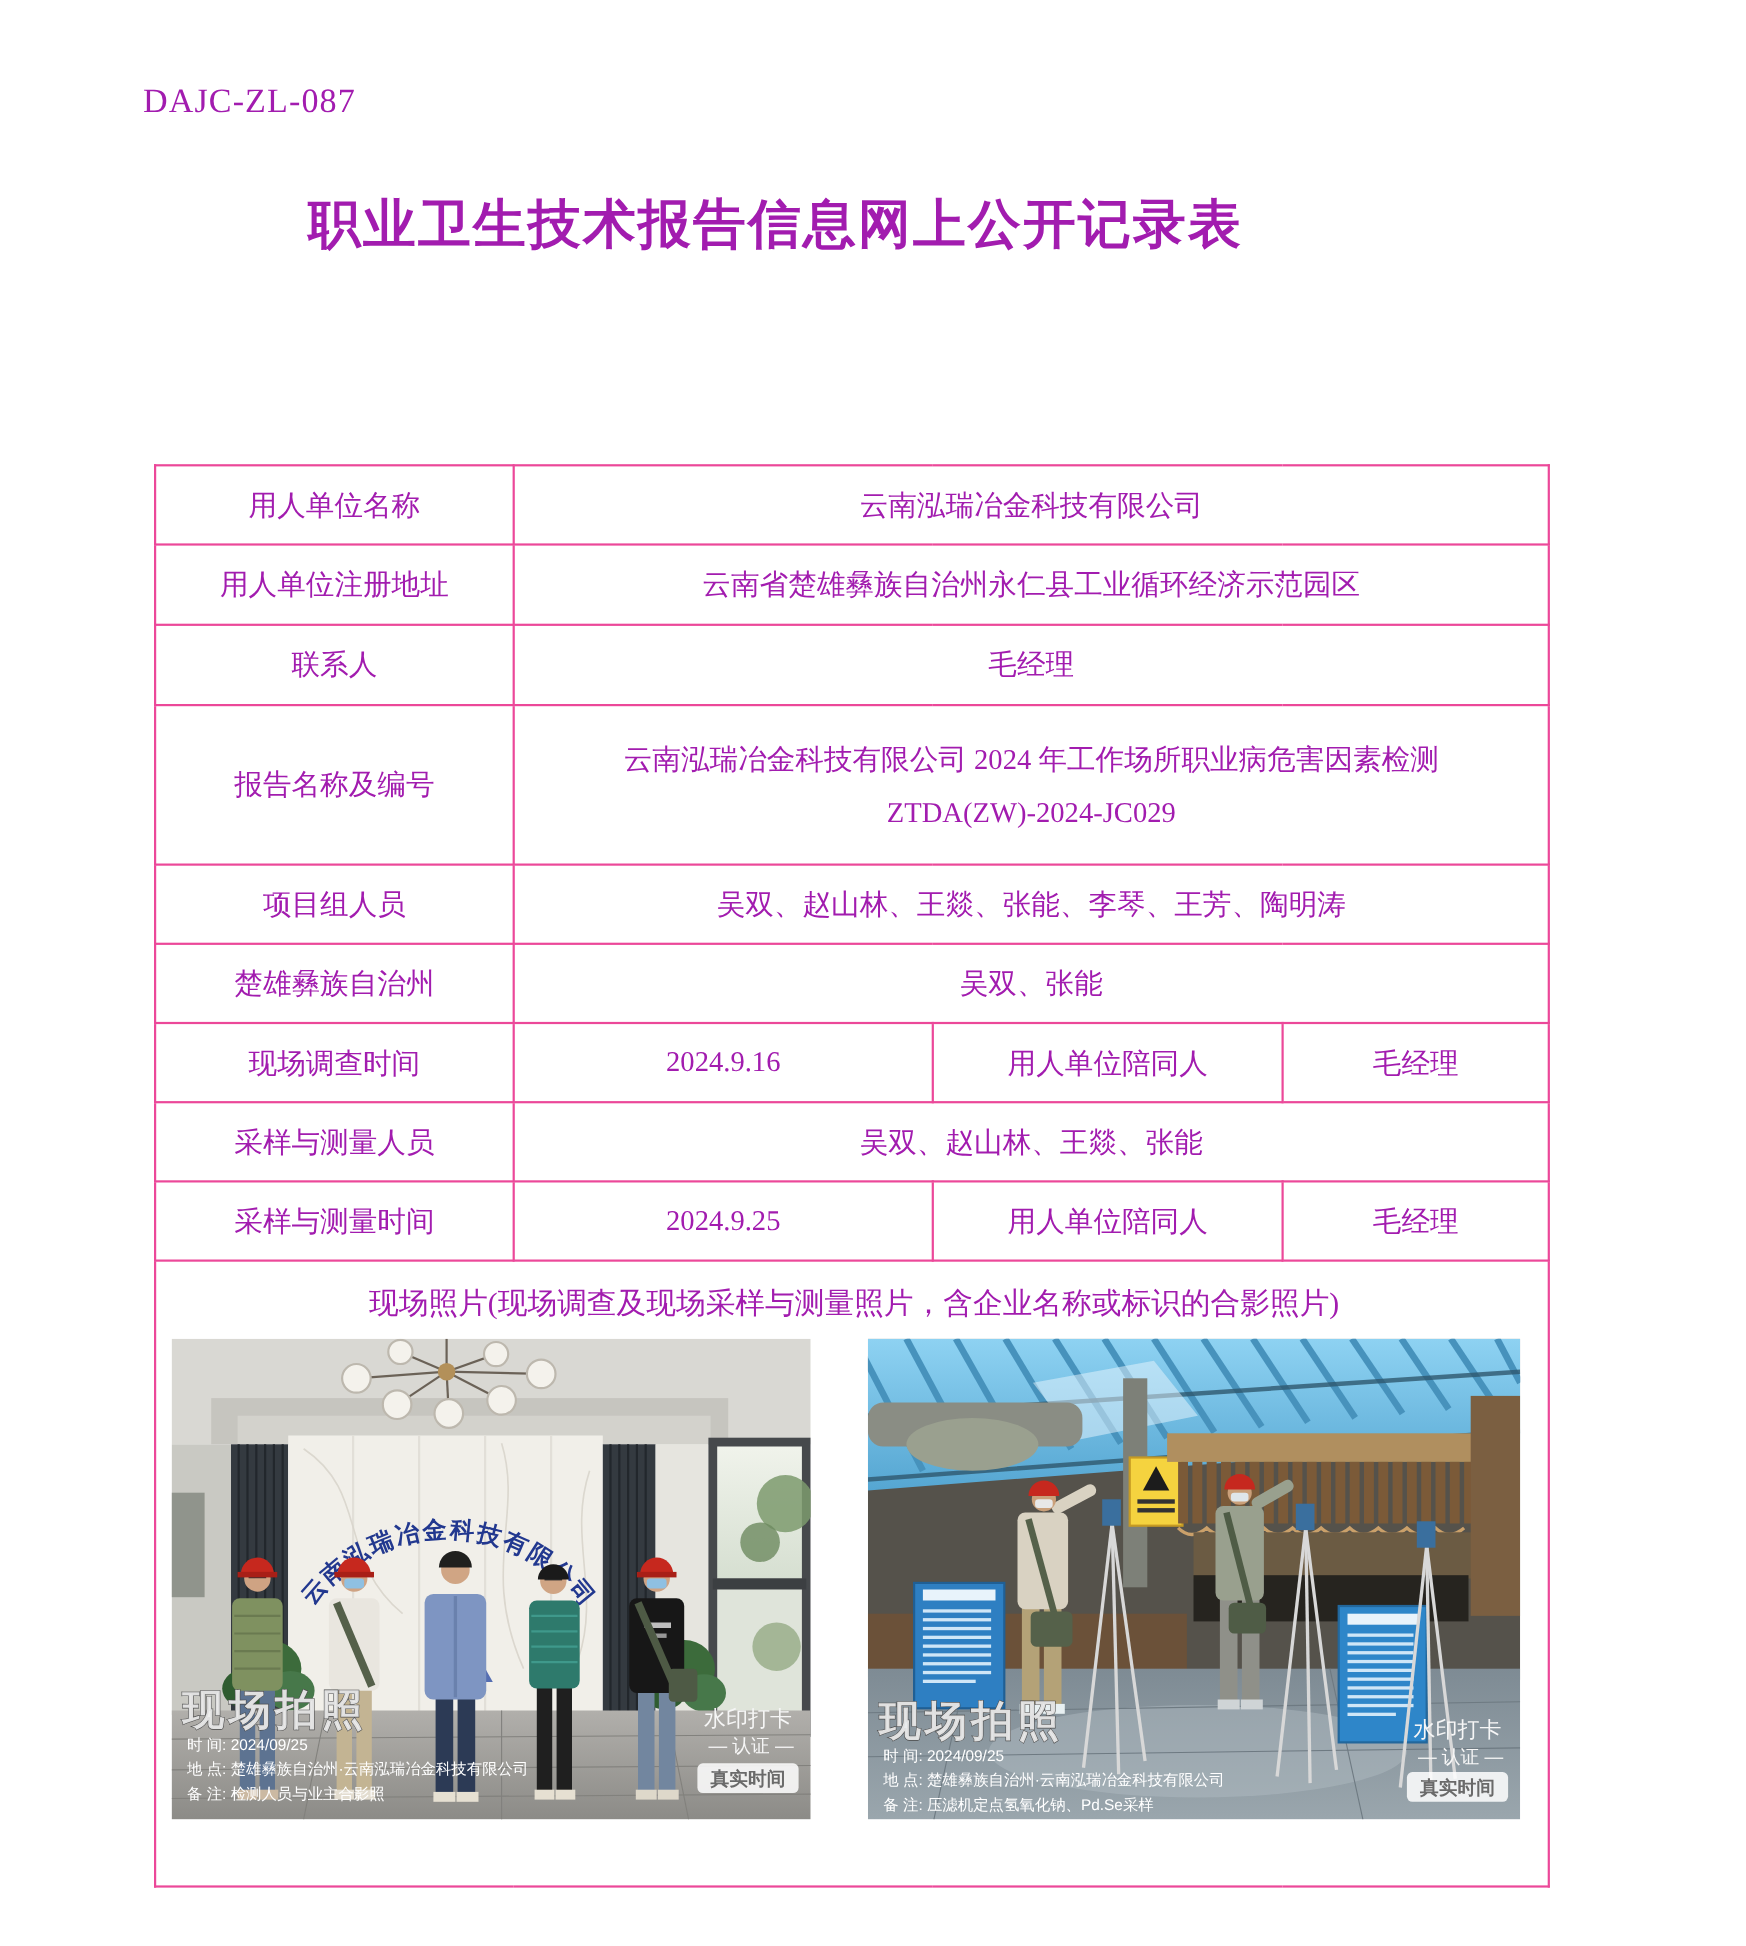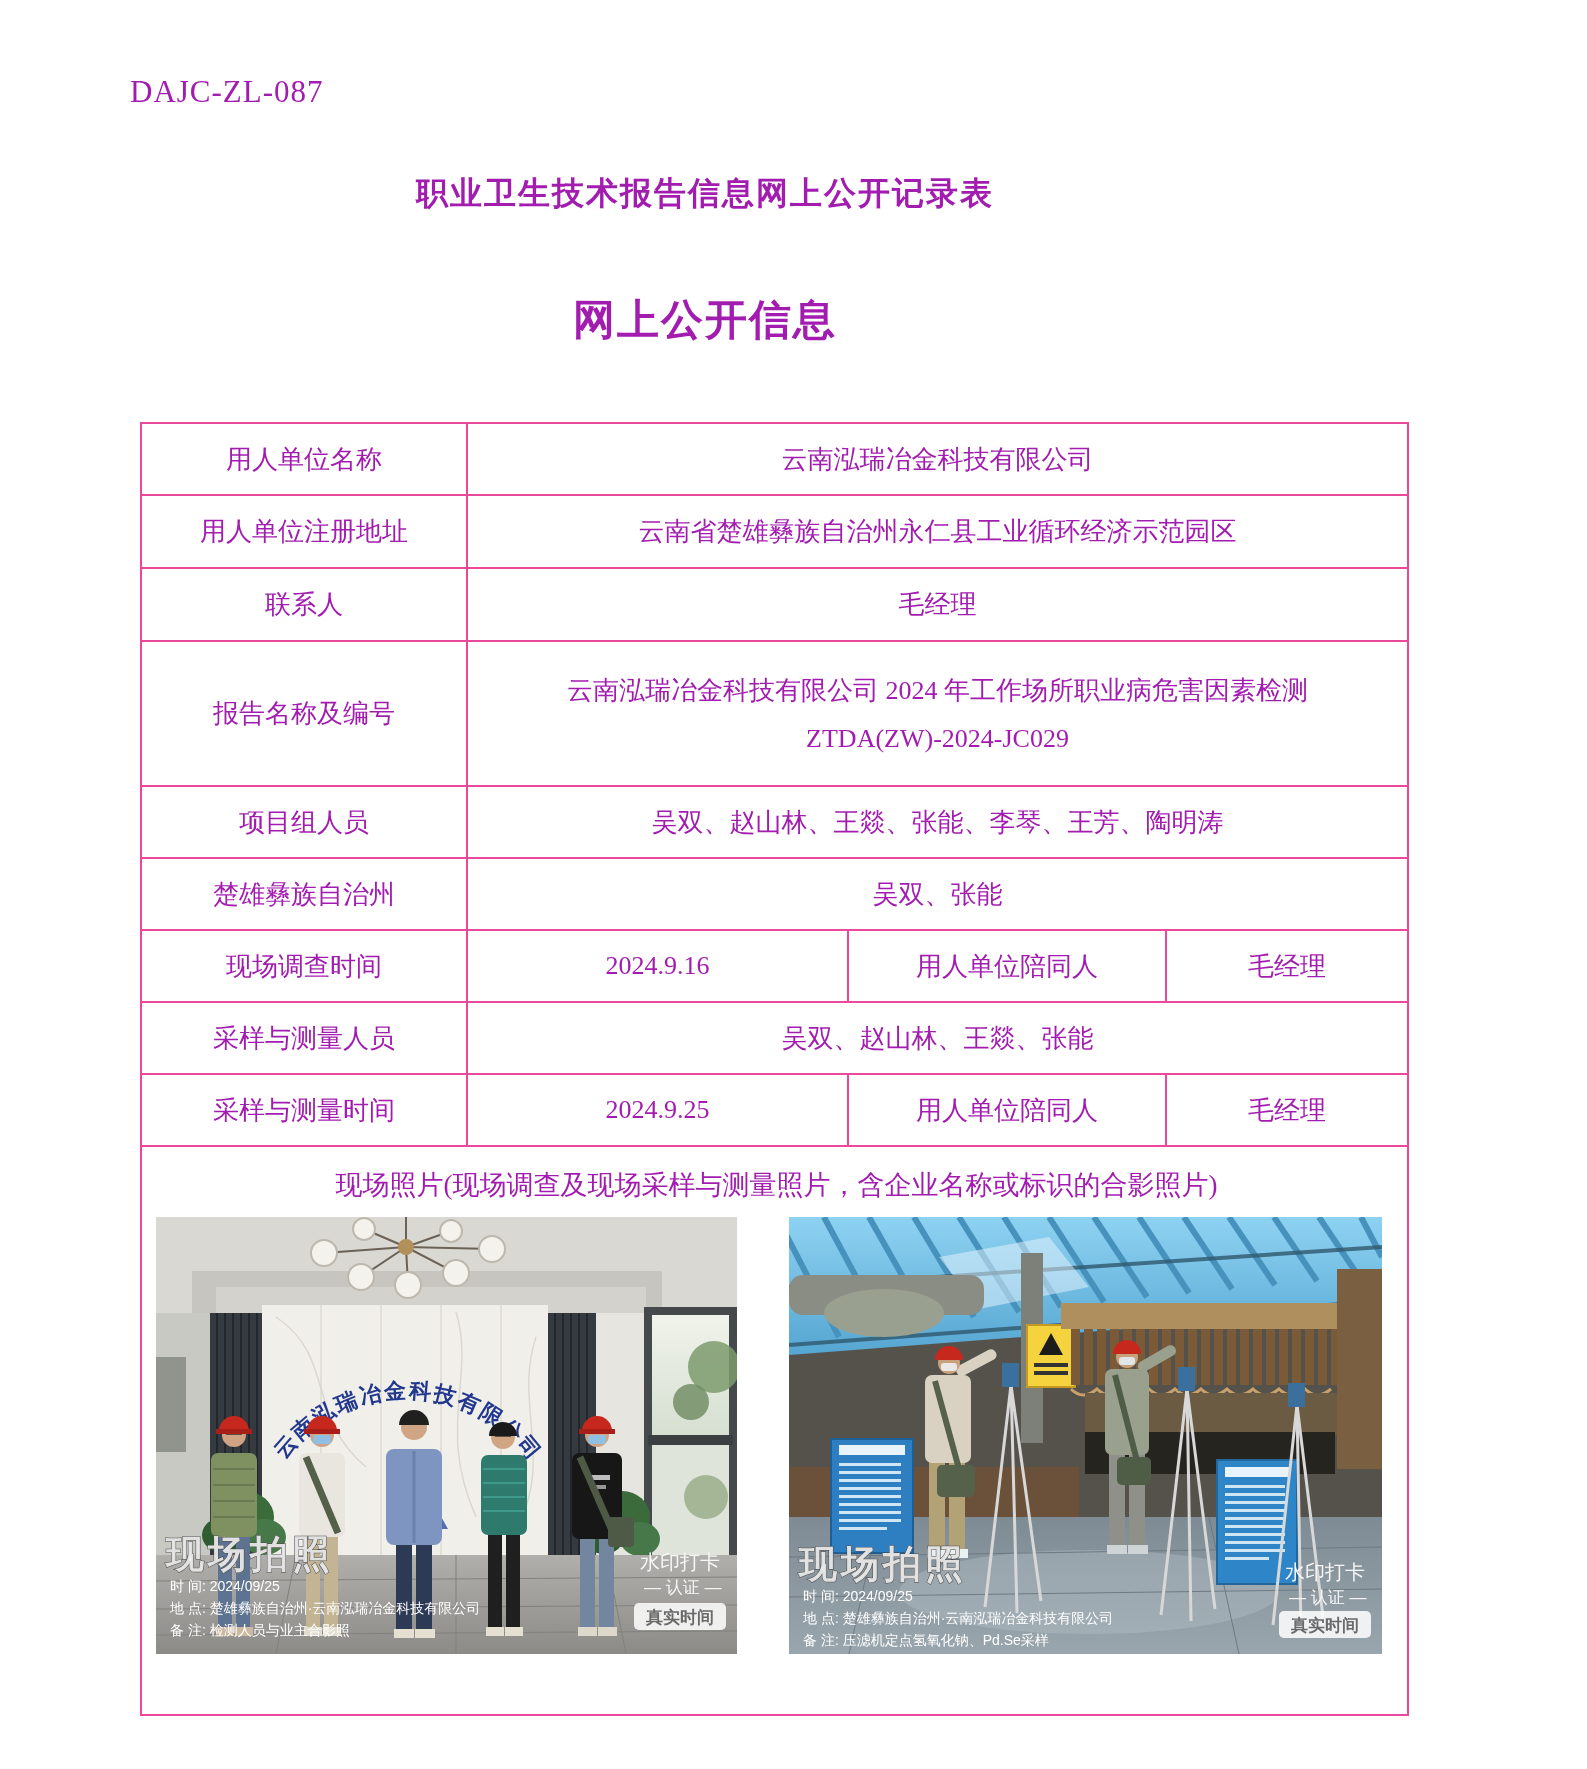--- a/index.html
+++ b/index.html
@@ -3,21 +3,21 @@
 <meta charset="utf-8">
 <style>
   html,body { margin:0; padding:0; background:#ffffff; }
   .page {
     position:relative; width:1587px; height:1769px; background:#ffffff;
     font-family:"Liberation Serif","DejaVu Serif",serif; color:#a21caf; overflow:hidden;
   }
   .doc-code { position:absolute; left:130px; top:74px; font-size:31px; letter-spacing:1px; }
   .doc-title {
     position:absolute; left:140px; top:172px; width:1130px; text-align:center;
-    font-size:32px; font-weight:bold; letter-spacing:2px;
+    font-size:48px; font-weight:bold; letter-spacing:2px;
   }
   .doc-subtitle {
     position:absolute; left:140px; top:292px; width:1130px; text-align:center;
     font-size:42px; font-weight:bold; letter-spacing:2px;
   }
   table.form {
     position:absolute; left:140px; top:422px; width:1267px;
     border-collapse:collapse; table-layout:fixed;
   }
   table.form td {
@@ -45,21 +45,20 @@
     fill:#22388f; letter-spacing:2px;
   }
 </style>
 </head>
 <body>
 
 <div class="page">
 
   <div class="doc-code">DAJC-ZL-087</div>
   <div class="doc-title">职业卫生技术报告信息网上公开记录表</div>
-  <div class="doc-subtitle">网上公开信息</div>
 
   <table class="form">
     <colgroup>
       <col style="width:326px">
         <col style="width:381px">
         <col style="width:318px">
         <col style="width:242px">
     </colgroup>
     <tbody>
         <tr style="height:72px">

